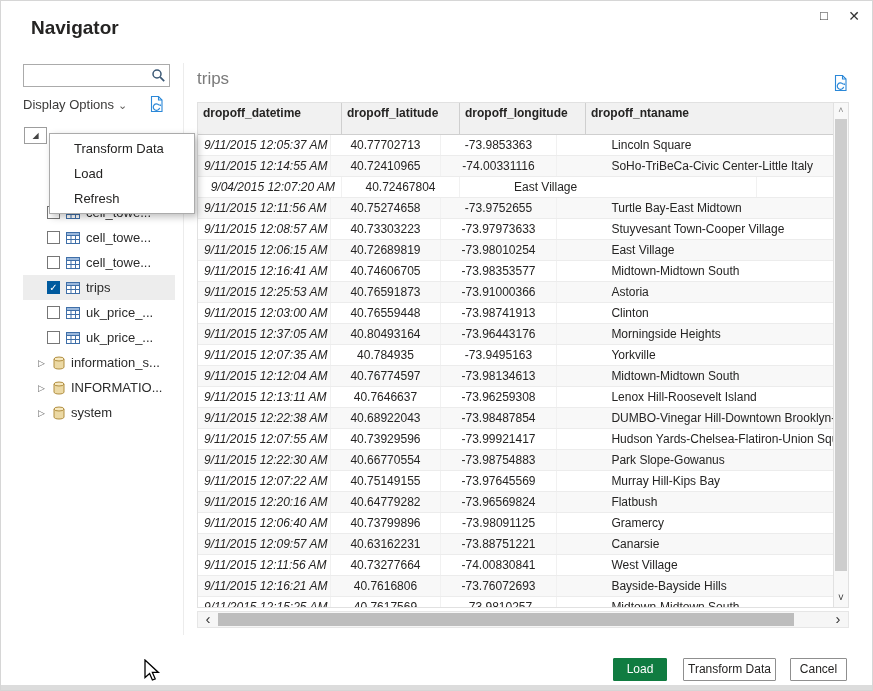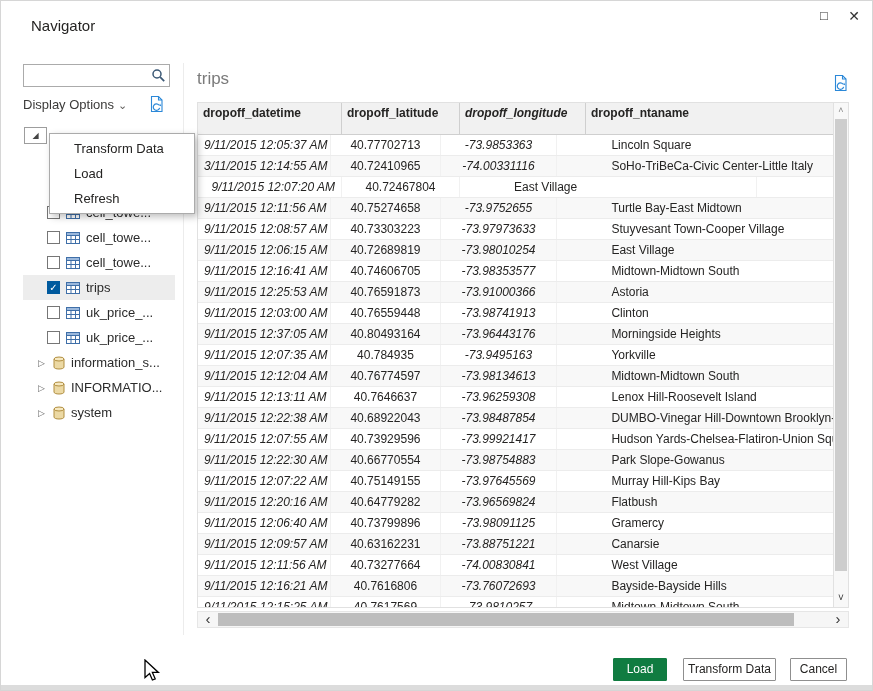--- a/index.html
+++ b/index.html
@@ -1,20 +1,20 @@
 <!DOCTYPE html>
 <html style="--accent-green: #107C41; --checkbox-checked: #005a9e; --icon-blue: #2b88d8; --selected-row: #ededed;"><head>
 <meta charset="utf-8">
 <style>
   html,body{margin:0;padding:0;background:#fff;font-family:"Liberation Sans",sans-serif;}
   .window{position:relative;width:873px;height:691px;background:#fff;border:1px solid #d6d6d6;box-sizing:border-box;overflow:hidden;}
   .window *{box-sizing:border-box;}
 
   
-  .window-title{position:absolute;left:30px;top:16px;font-size:15px;font-weight:400;color:#252423;}
+  .window-title{position:absolute;left:30px;top:16px;font-size:19px;font-weight:700;color:#252423;}
   .win-btn{position:absolute;top:4px;width:24px;height:22px;text-align:center;line-height:22px;font-size:13px;color:#333;cursor:default;}
   .btn-maximize{right:36px;}
   .btn-close{right:6px;font-size:14px;}
 
   
   .search-box{position:absolute;left:22px;top:63px;width:147px;height:23px;border:1px solid #ababab;background:#fff;}
   .search-input{position:absolute;left:0;top:0;width:126px;height:21px;border:none;outline:none;font-size:12px;padding:0 4px;font-family:"Liberation Sans",sans-serif;}
   .search-icon{position:absolute;right:3px;top:3px;}
   .display-options{position:absolute;left:22px;top:96px;font-size:13px;color:#3b3a39;cursor:default;}
   .display-options .chev{font-size:11px;color:#605e5c;margin-left:4px;}
@@ -45,21 +45,21 @@
 
   
   .preview-title{position:absolute;left:196px;top:68px;font-size:17px;color:#7b7b7b;}
   .preview-refresh{position:absolute;left:831px;top:73px;cursor:default;}
 
   .grid{position:absolute;left:196px;top:101px;width:652px;height:506px;border:1px solid #e1e1e1;background:#fff;overflow:hidden;}
   .grid-header{display:flex;height:32px;background:#f1f1f1;border-bottom:1px solid #cfcfcf;width:637px;}
   .hcell{font-size:12px;font-weight:700;color:#252423;line-height:21px;padding:0 5px;border-right:1px solid #cfcfcf;overflow:hidden;white-space:nowrap;}
   .c-datetime{width:144px;}
   .c-lat{width:118px;}
-  .c-lng{width:126px;font-style:italic;}
+  .c-lng{width:126px;}
   .c-nta{width:249px;}
   .grid-body{width:637px;}
   .grid-row{display:flex;height:21px;border-bottom:1px solid #ececec;}
   .grid-row:nth-child(even){background:#f8f8f8;}
   .cell{font-size:12px;color:#252423;line-height:20px;padding:0 6px;overflow:hidden;white-space:nowrap;border-right:1px solid #f1f1f1;}
   .cell.c-datetime{font-style:italic;text-align:right;}
   .cell.c-lat,.cell.c-lng{text-align:center;}
   .cell.c-nta{text-align:left;margin-left:48px;}
 
   
@@ -270,27 +270,27 @@
       <div class="hcell c-nta">dropoff_ntaname</div>
     </div>
     <div class="grid-body">
       <div class="grid-row">
           <div class="cell c-datetime">9/11/2015 12:05:37 AM</div>
           <div class="cell c-lat">40.77702713</div>
           <div class="cell c-lng">-73.9853363</div>
           <div class="cell c-nta">Lincoln Square</div>
         </div>
         <div class="grid-row">
-          <div class="cell c-datetime">3/11/2015 12:14:55 AM</div>
+          <div class="cell c-datetime">9/11/2015 12:14:55 AM</div>
           <div class="cell c-lat">40.72410965</div>
           <div class="cell c-lng">-74.00331116</div>
           <div class="cell c-nta">SoHo-TriBeCa-Civic Center-Little Italy</div>
         </div>
         <div class="grid-row">
-          <div class="cell c-datetime">9/11/2015 12:07:20 AM</div>
+          <div class="cell c-datetime">9/04/2015 12:07:20 AM</div>
           <div class="cell c-lat">40.72467804</div>
           <div class="cell c-nta">East Village</div>
         </div>
         <div class="grid-row">
           <div class="cell c-datetime">9/11/2015 12:11:56 AM</div>
           <div class="cell c-lat">40.75274658</div>
           <div class="cell c-lng">-73.9752655</div>
           <div class="cell c-nta">Turtle Bay-East Midtown</div>
         </div>
         <div class="grid-row">

